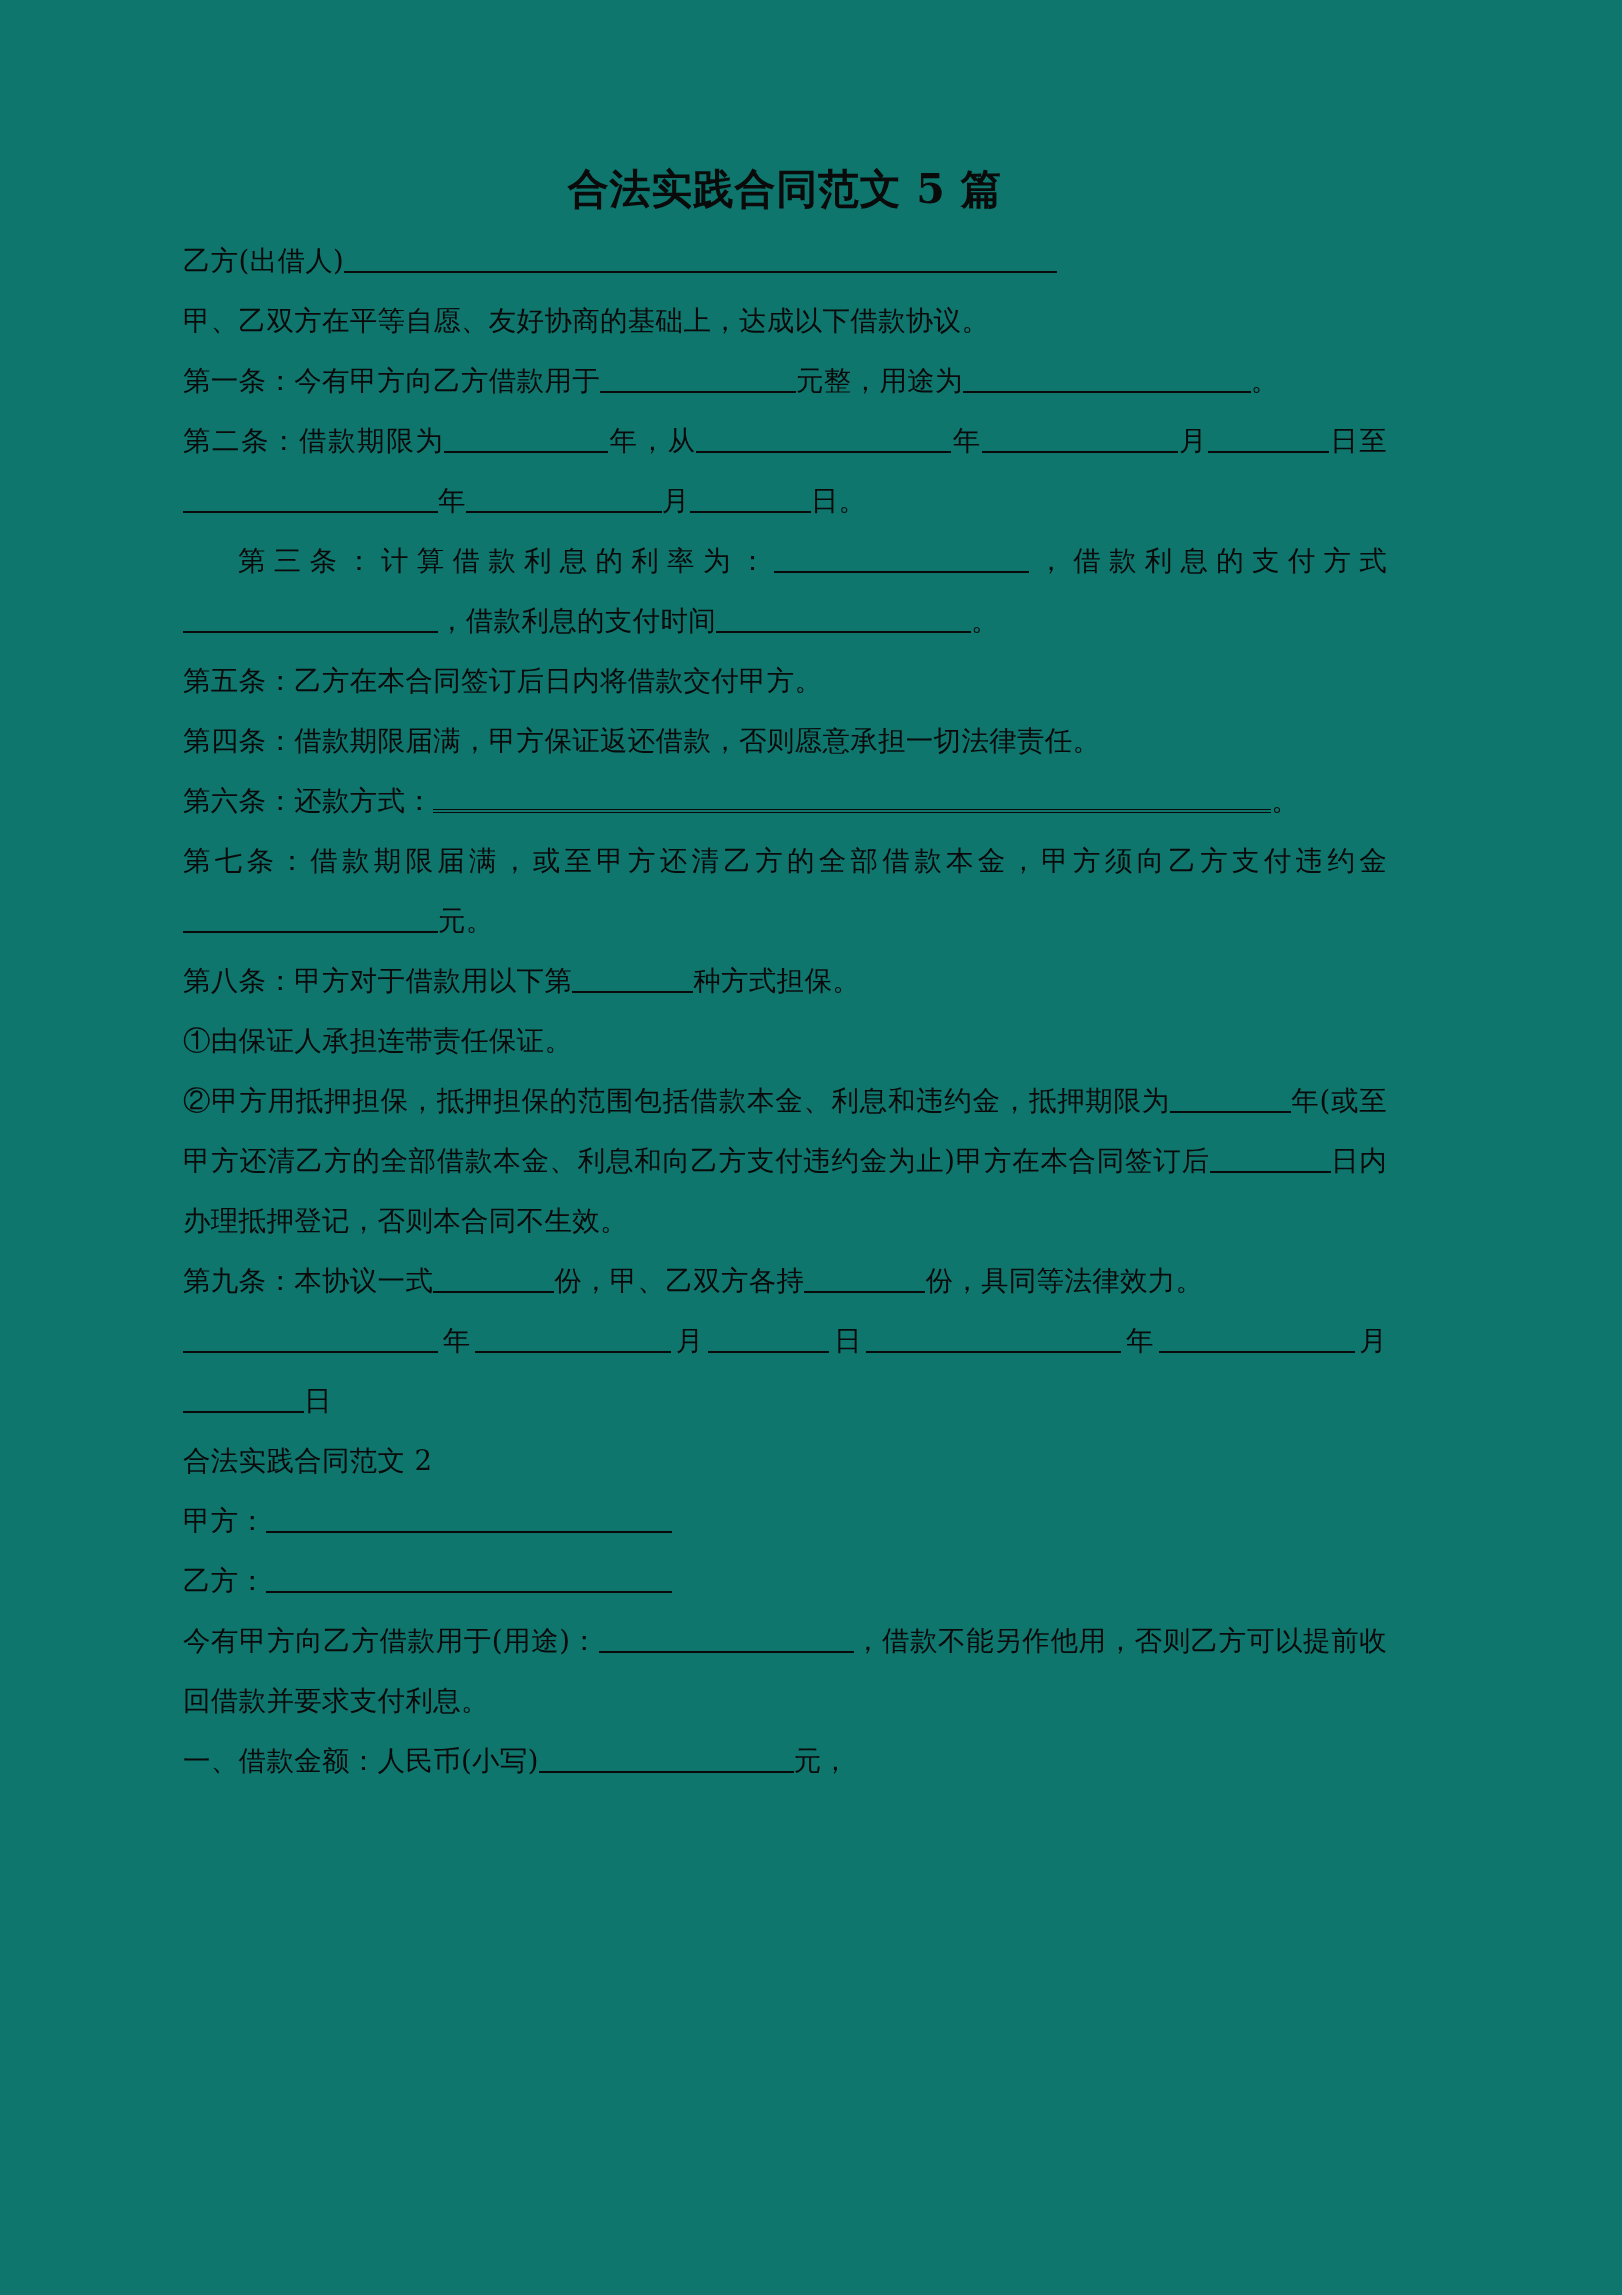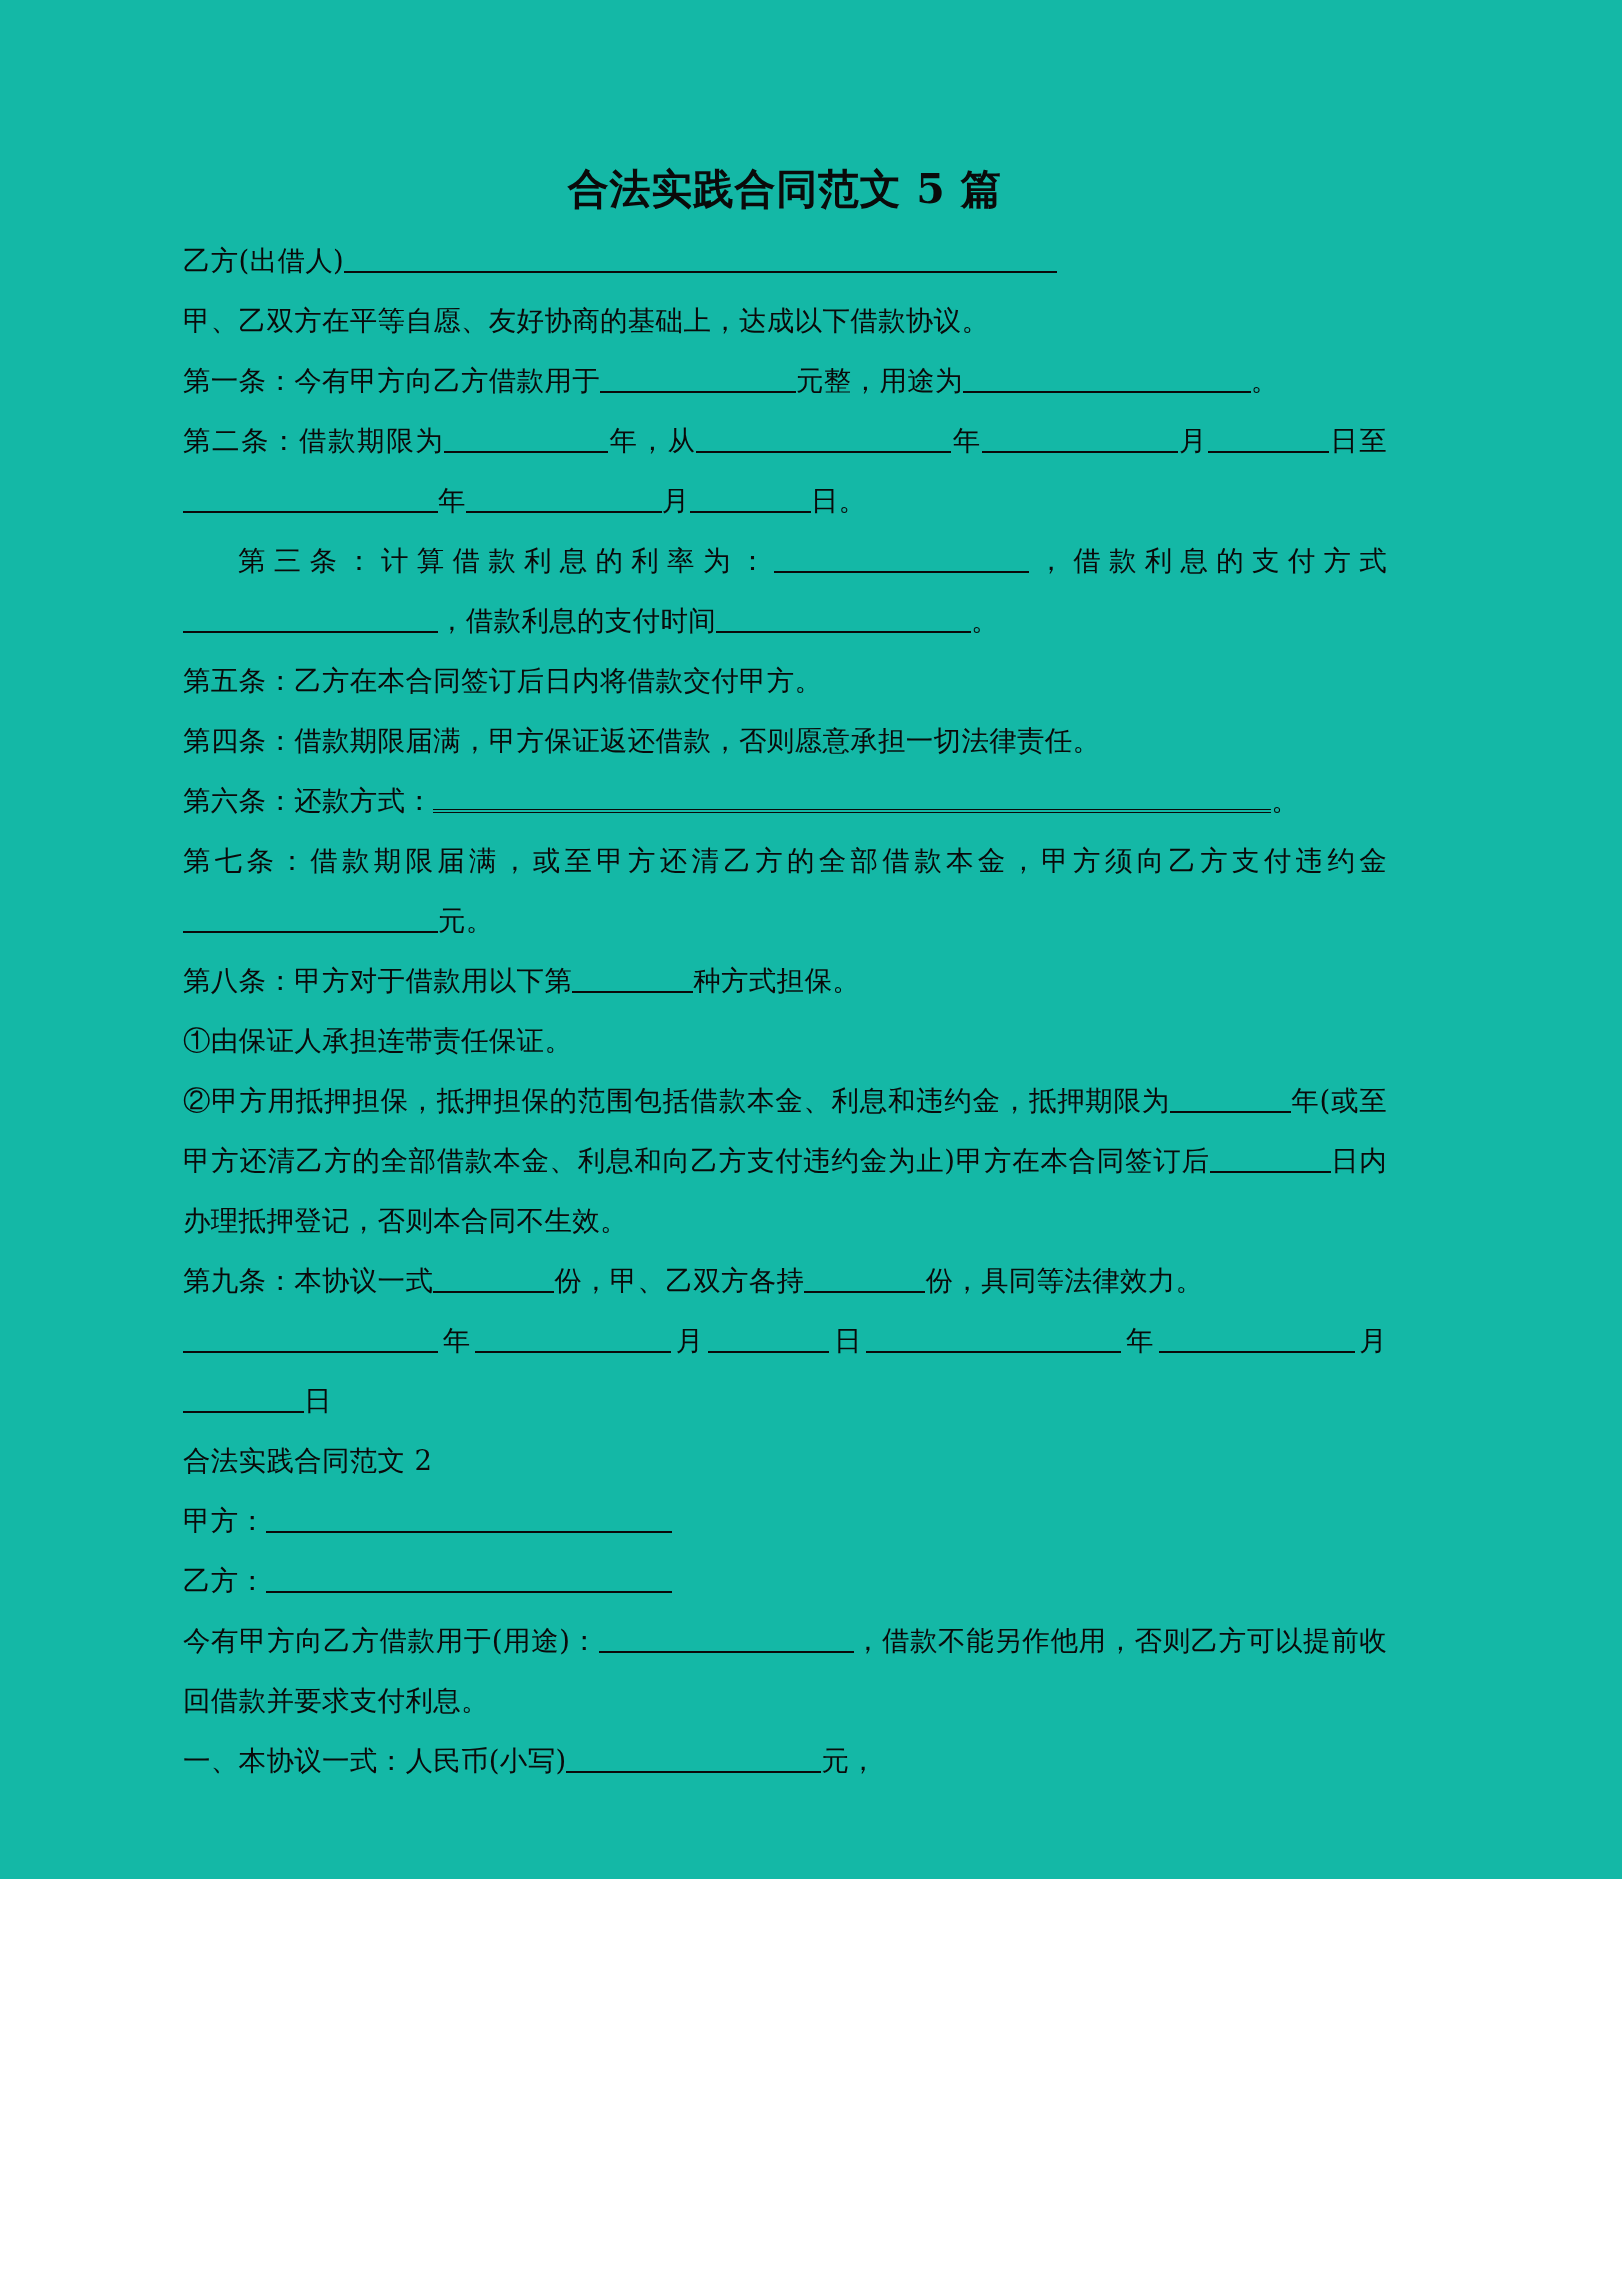--- a/index.html
+++ b/index.html
@@ -11,22 +11,22 @@
     width: 1623px;
     height: 2295px;
     font-family: "DejaVu Serif", "Liberation Serif", serif;
     color: #0a0a0a;
     overflow: hidden;
   }
 
   .page {
     position: relative;
     width: 1623px;
-    height: 1879px;
-    background: #14b8a6;
+    height: 2295px;
+    background: #0f766e;
     box-sizing: border-box;
   }
 
   .content {
     position: absolute;
     left: 183px;
     top: 164px;
     width: 1204px;
   }
 
@@ -149,18 +149,18 @@
 
     <p class="para noindent">
       <span>乙方：</span><span class="blank" style="width:406px;"></span>
     </p>
 
     <p class="para noindent">
       <span>今有甲方向乙方借款用于(用途)：</span><span class="blank w5"></span><span>，借款不能另作他用，否则乙方可以提前收回借款并要求支付利息。</span>
     </p>
 
     <p class="para noindent">
-      <span>一、本协议一式：人民币(小写)</span><span class="blank w5"></span><span>元，</span>
+      <span>一、借款金额：人民币(小写)</span><span class="blank w5"></span><span>元，</span>
     </p>
 
   </div>
 </div>
 
 
 </body></html>

